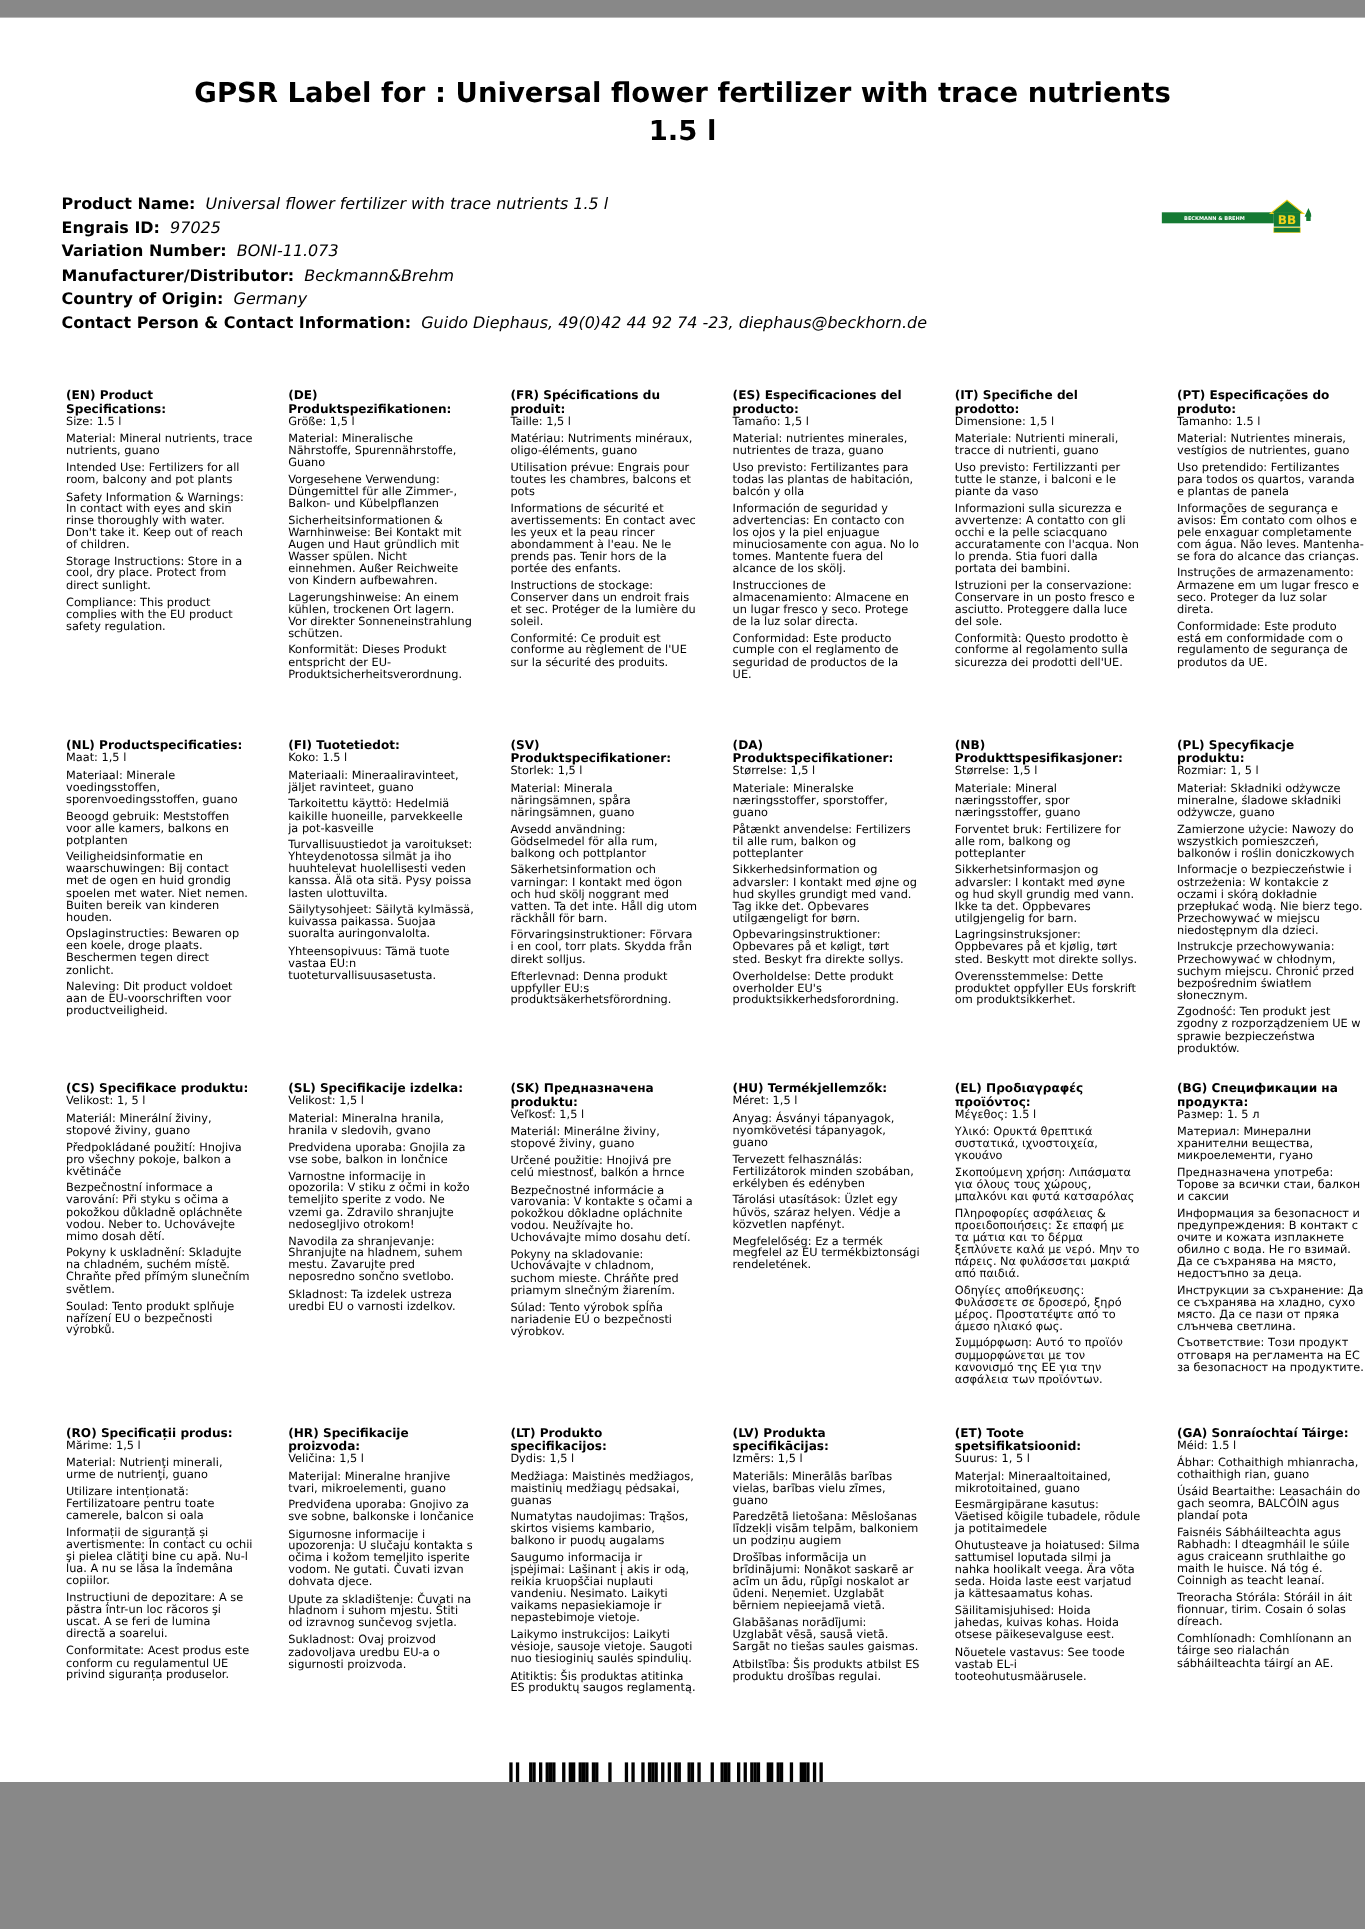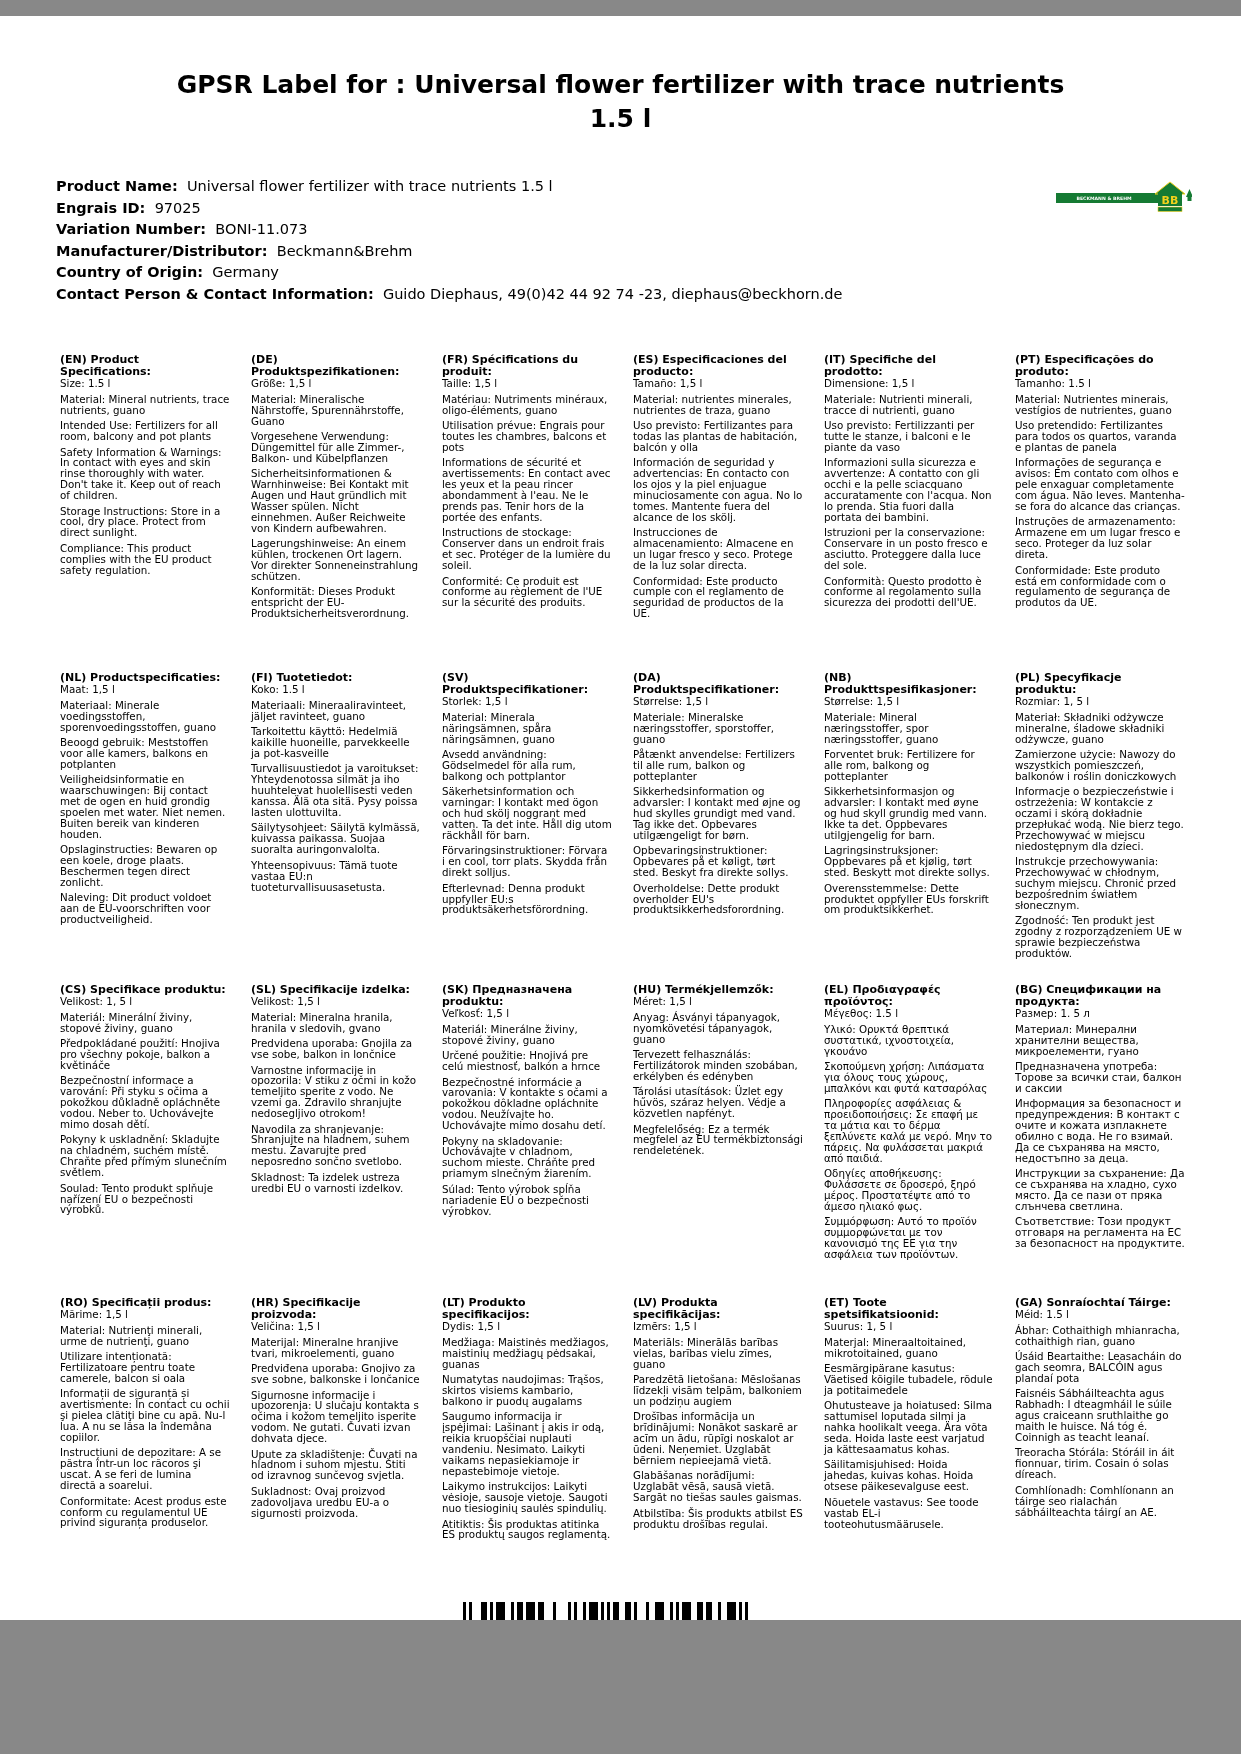--- a/index.html
+++ b/index.html
@@ -17,26 +17,26 @@
     text-align:center;
     font-size:25px;font-weight:bold;line-height:1.35;
   }
   .logo{position:absolute;left:1056px;top:163px;width:136px;height:38px;}
   .product-info{
     position:absolute;left:56px;top:160px;width:900px;
     font-size:14.5px;line-height:21.6px;
   }
   .pf-row{white-space:nowrap;}
   .pf-label{font-weight:bold;}
-  .pf-value{font-weight:normal;}
+  .pf-value{font-weight:normal;font-style:italic;}
   .spec-grid{
     position:absolute;left:60px;top:338px;width:1154px;
     display:grid;
     grid-template-columns:repeat(6,170px);
-    column-gap:21px;
+    column-gap:32px;
     grid-template-rows:318px 312px 313px auto;
   }
   .block{font-size:10.3px;line-height:10.9px;}
   .block-title{font-weight:bold;font-size:11px;line-height:12px;margin:0;}
   .para{margin:0 0 4.5px 0;overflow-wrap:break-word;}
   .para:first-of-type{margin-bottom:5px;}
   .footer{position:absolute;left:0;top:1580px;width:1241px;height:174px;}
   .barcode{position:absolute;left:439px;top:6px;width:312px;height:66px;}
   .barcode svg{display:block;}
   .ce-icon{position:absolute;left:452px;top:82px;width:95px;height:58px;}

